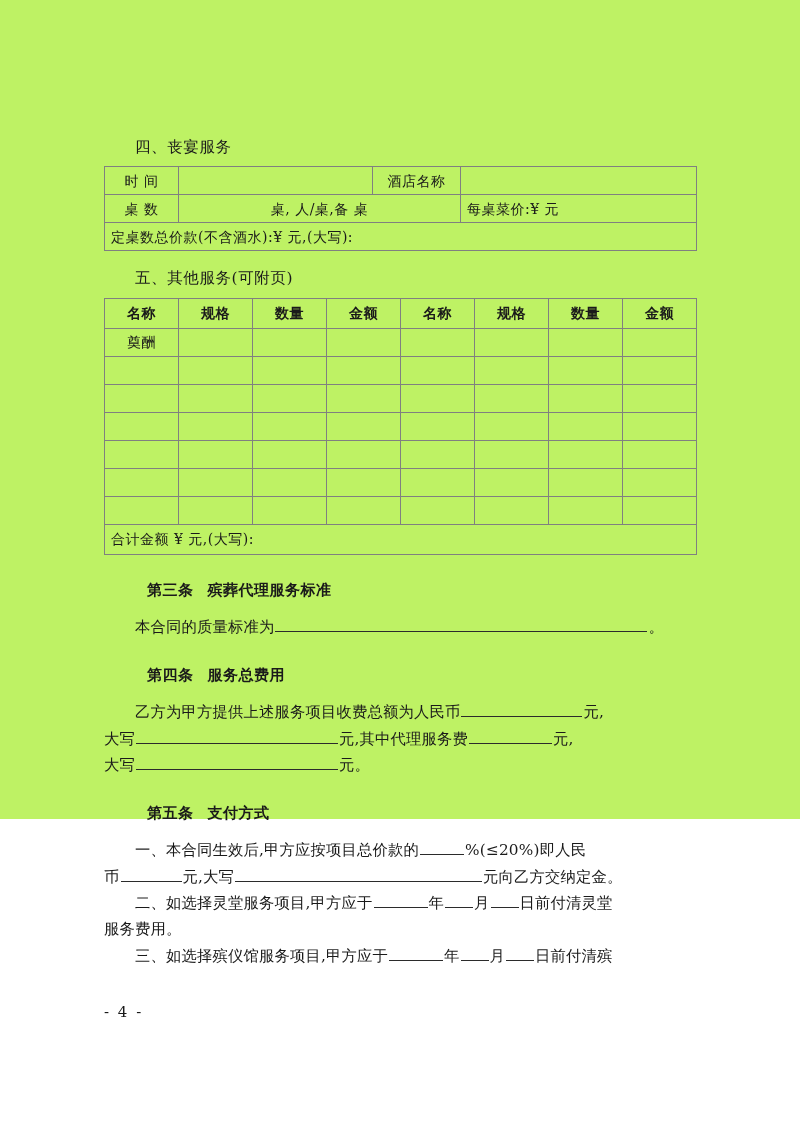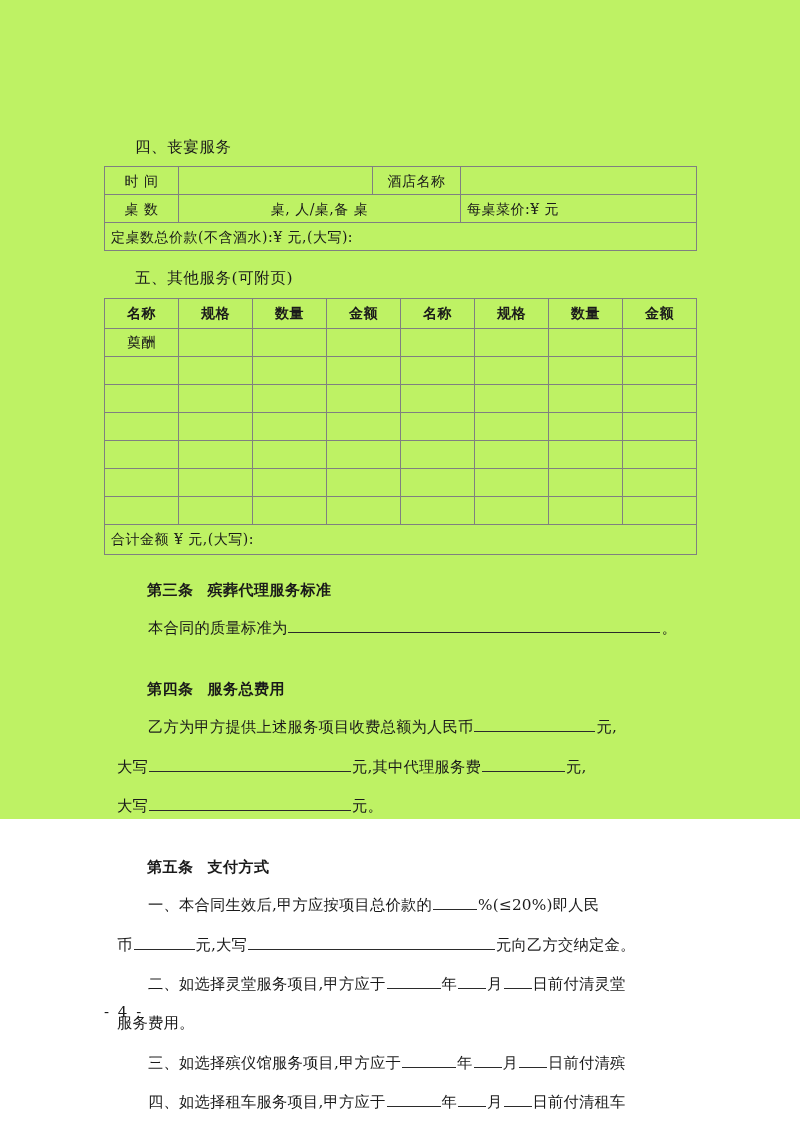--- a/index.html
+++ b/index.html
@@ -78,21 +78,21 @@
     line-height: 1.55;
     letter-spacing: 0.5px;
     font-family: "DejaVu Sans", "Liberation Sans", sans-serif;
   }
   .art-head .gap { display: inline-block; width: 14px; }
 
   
   p.body {
     font-size: 15.3px;
     line-height: 1.72;
-    margin: 13px;
+    margin: 0;
     text-align: justify;
     letter-spacing: 0.2px;
     font-family: "DejaVu Serif", "Liberation Serif", serif;
   }
   p.body.indent { text-indent: 31px; }
 
   
   .blank {
     display: inline-block;
     border-bottom: 1px solid #2b2b2b;
@@ -283,18 +283,17 @@
     </div>
 
     <p class="body indent"><span>一、本合同生效后,甲方应按项目总价款的</span><span class="blank b-pct"></span><span>%(≤20%)即人民</span></p>
     <p class="body"><span>币</span><span class="blank b-xs"></span><span>元,大写</span><span class="blank b-xl"></span><span>元向乙方交纳定金。</span></p>
 
     <p class="body indent"><span>二、如选择灵堂服务项目,甲方应于</span><span class="blank b-yr"></span><span>年</span><span class="blank b-mo"></span><span>月</span><span class="blank b-dy"></span><span>日前付清灵堂</span></p>
     <p class="body">服务费用。</p>
 
     <p class="body indent"><span>三、如选择殡仪馆服务项目,甲方应于</span><span class="blank b-yr"></span><span>年</span><span class="blank b-mo"></span><span>月</span><span class="blank b-dy"></span><span>日前付清殡</span></p>
 
-    <p class="body indent"><span>四、如选择租车服务项目,甲方应于</span><span class="blank b-yr"></span><span>年</span><span class="blank b-mo"></span><span>月</span><span class="blank b-dy"></span><span>日前付清租车</span></p>
 
   </div>
 
   <div class="page-num">- 4 -</div>
 </div>
 
 </body></html>

